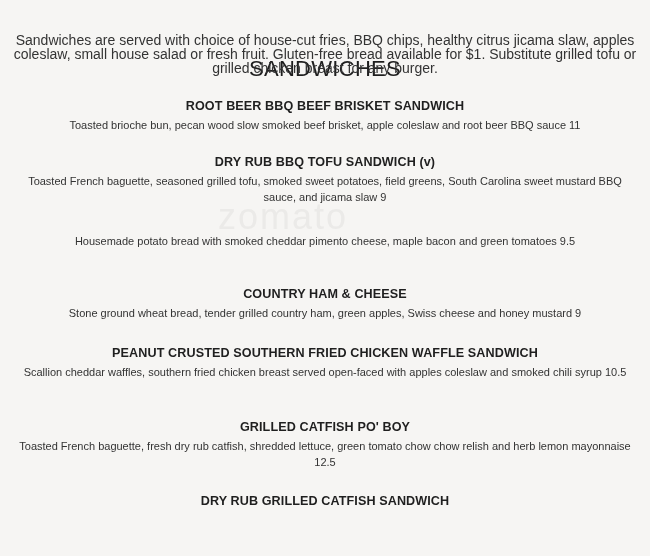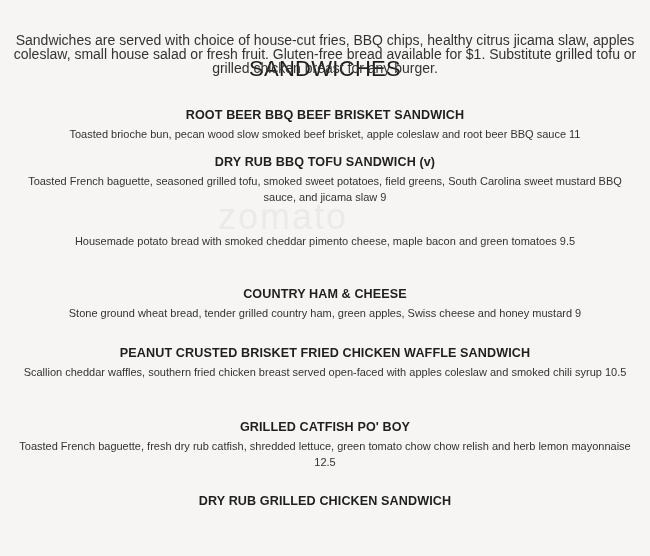--- a/index.html
+++ b/index.html
@@ -13,44 +13,44 @@
   .item,.title,.intro{z-index:1;}
 </style>
 </head>
 <body>
 
 <div class="watermark">zomato</div>
 
 <div class="title">SANDWICHES</div>
 <div class="intro">Sandwiches are served with choice of house-cut fries, BBQ chips, healthy citrus jicama slaw, apples coleslaw, small house salad or fresh fruit. Gluten-free bread available for $1. Substitute grilled tofu or grilled chicken breast for any burger.</div>
 
-<div class="item" style="top:108px">
+<div class="item" style="top:99px">
   <div class="item-name">ROOT BEER BBQ BEEF BRISKET SANDWICH</div>
   <div class="item-desc">Toasted brioche bun, pecan wood slow smoked beef brisket, apple coleslaw and root beer BBQ sauce 11</div>
 </div>
 
 <div class="item" style="top:155px">
   <div class="item-name">DRY RUB BBQ TOFU SANDWICH (v)</div>
   <div class="item-desc">Toasted French baguette, seasoned grilled tofu, smoked sweet potatoes, field greens, South Carolina sweet mustard BBQ sauce, and jicama slaw 9</div>
 </div>
 
 <div class="item" style="top:229px">
   <div class="item-desc">Housemade potato bread with smoked cheddar pimento cheese, maple bacon and green tomatoes 9.5</div>
 </div>
 
 <div class="item" style="top:287px">
   <div class="item-name">COUNTRY HAM &amp; CHEESE</div>
   <div class="item-desc">Stone ground wheat bread, tender grilled country ham, green apples, Swiss cheese and honey mustard 9</div>
 </div>
 
 <div class="item" style="top:346px">
-  <div class="item-name">PEANUT CRUSTED BRISKET FRIED CHICKEN WAFFLE SANDWICH</div>
+  <div class="item-name">PEANUT CRUSTED SOUTHERN FRIED CHICKEN WAFFLE SANDWICH</div>
   <div class="item-desc">Scallion cheddar waffles, southern fried chicken breast served open-faced with apples coleslaw and smoked chili syrup 10.5</div>
 </div>
 
 <div class="item" style="top:420px">
   <div class="item-name">GRILLED CATFISH PO' BOY</div>
   <div class="item-desc">Toasted French baguette, fresh dry rub catfish, shredded lettuce, green tomato chow chow relish and herb lemon mayonnaise 12.5</div>
 </div>
 
 <div class="item" style="top:494px">
-  <div class="item-name">DRY RUB GRILLED CHICKEN SANDWICH</div>
+  <div class="item-name">DRY RUB GRILLED CATFISH SANDWICH</div>
 </div>
 
 </body></html>

